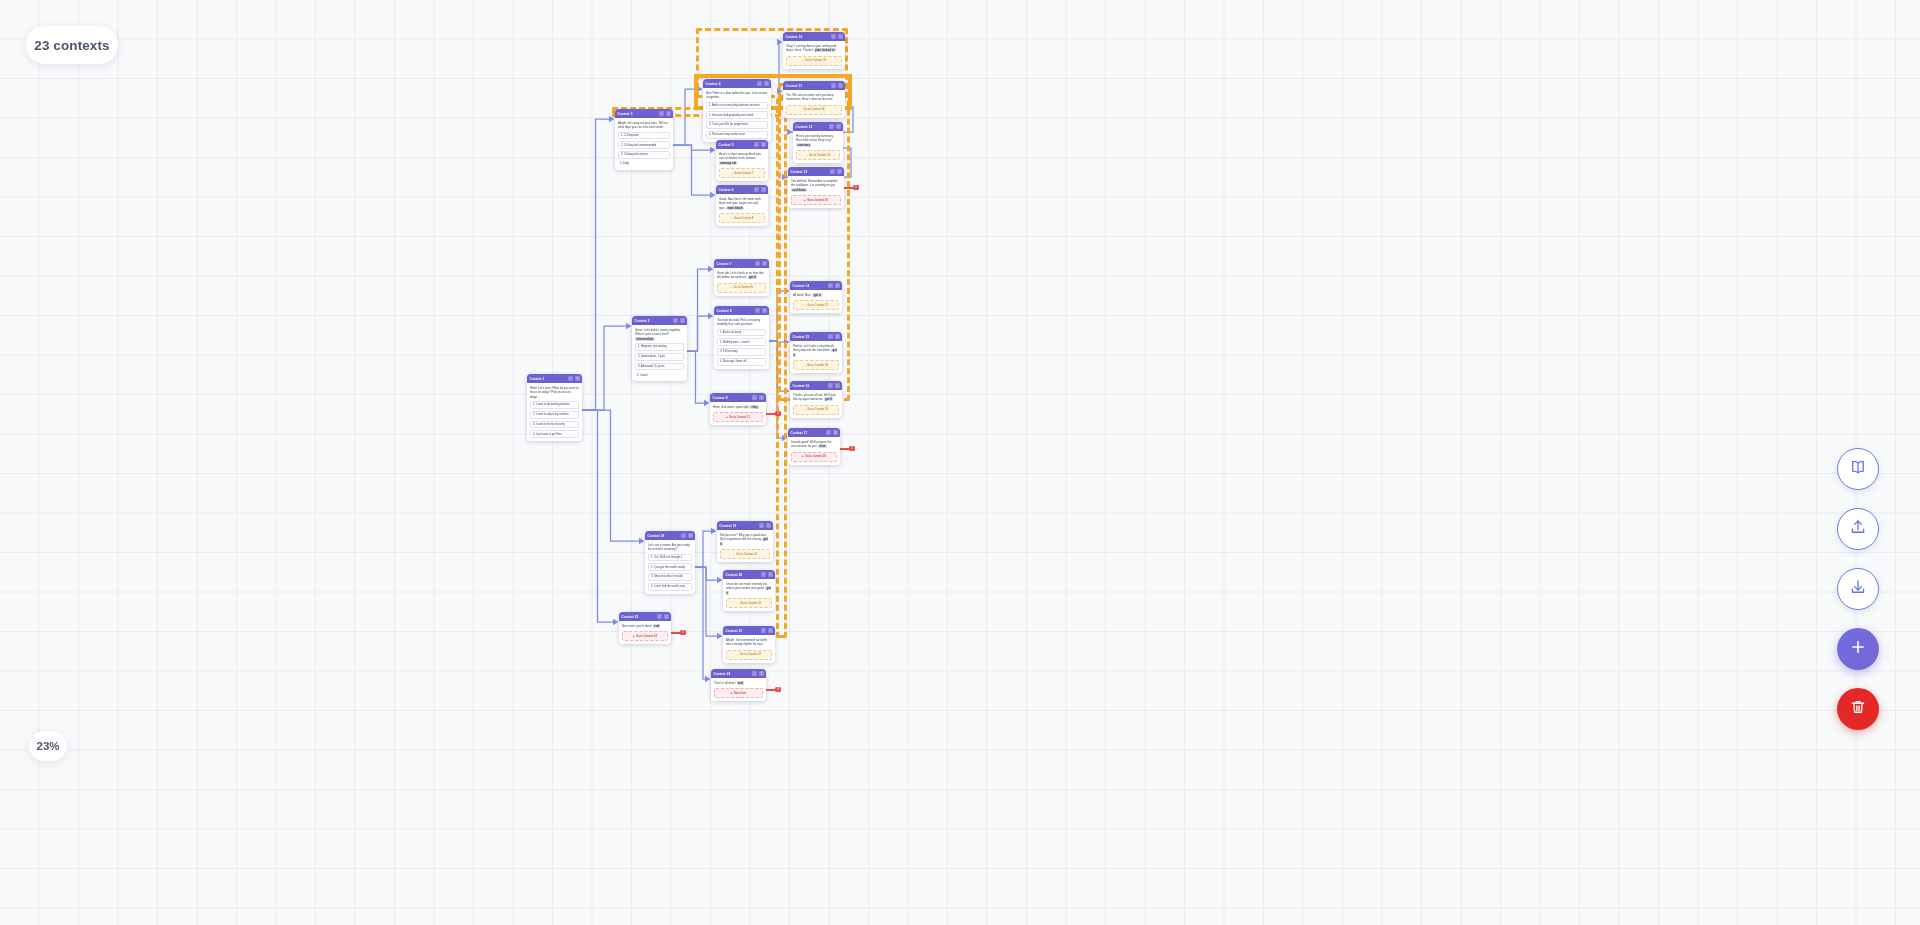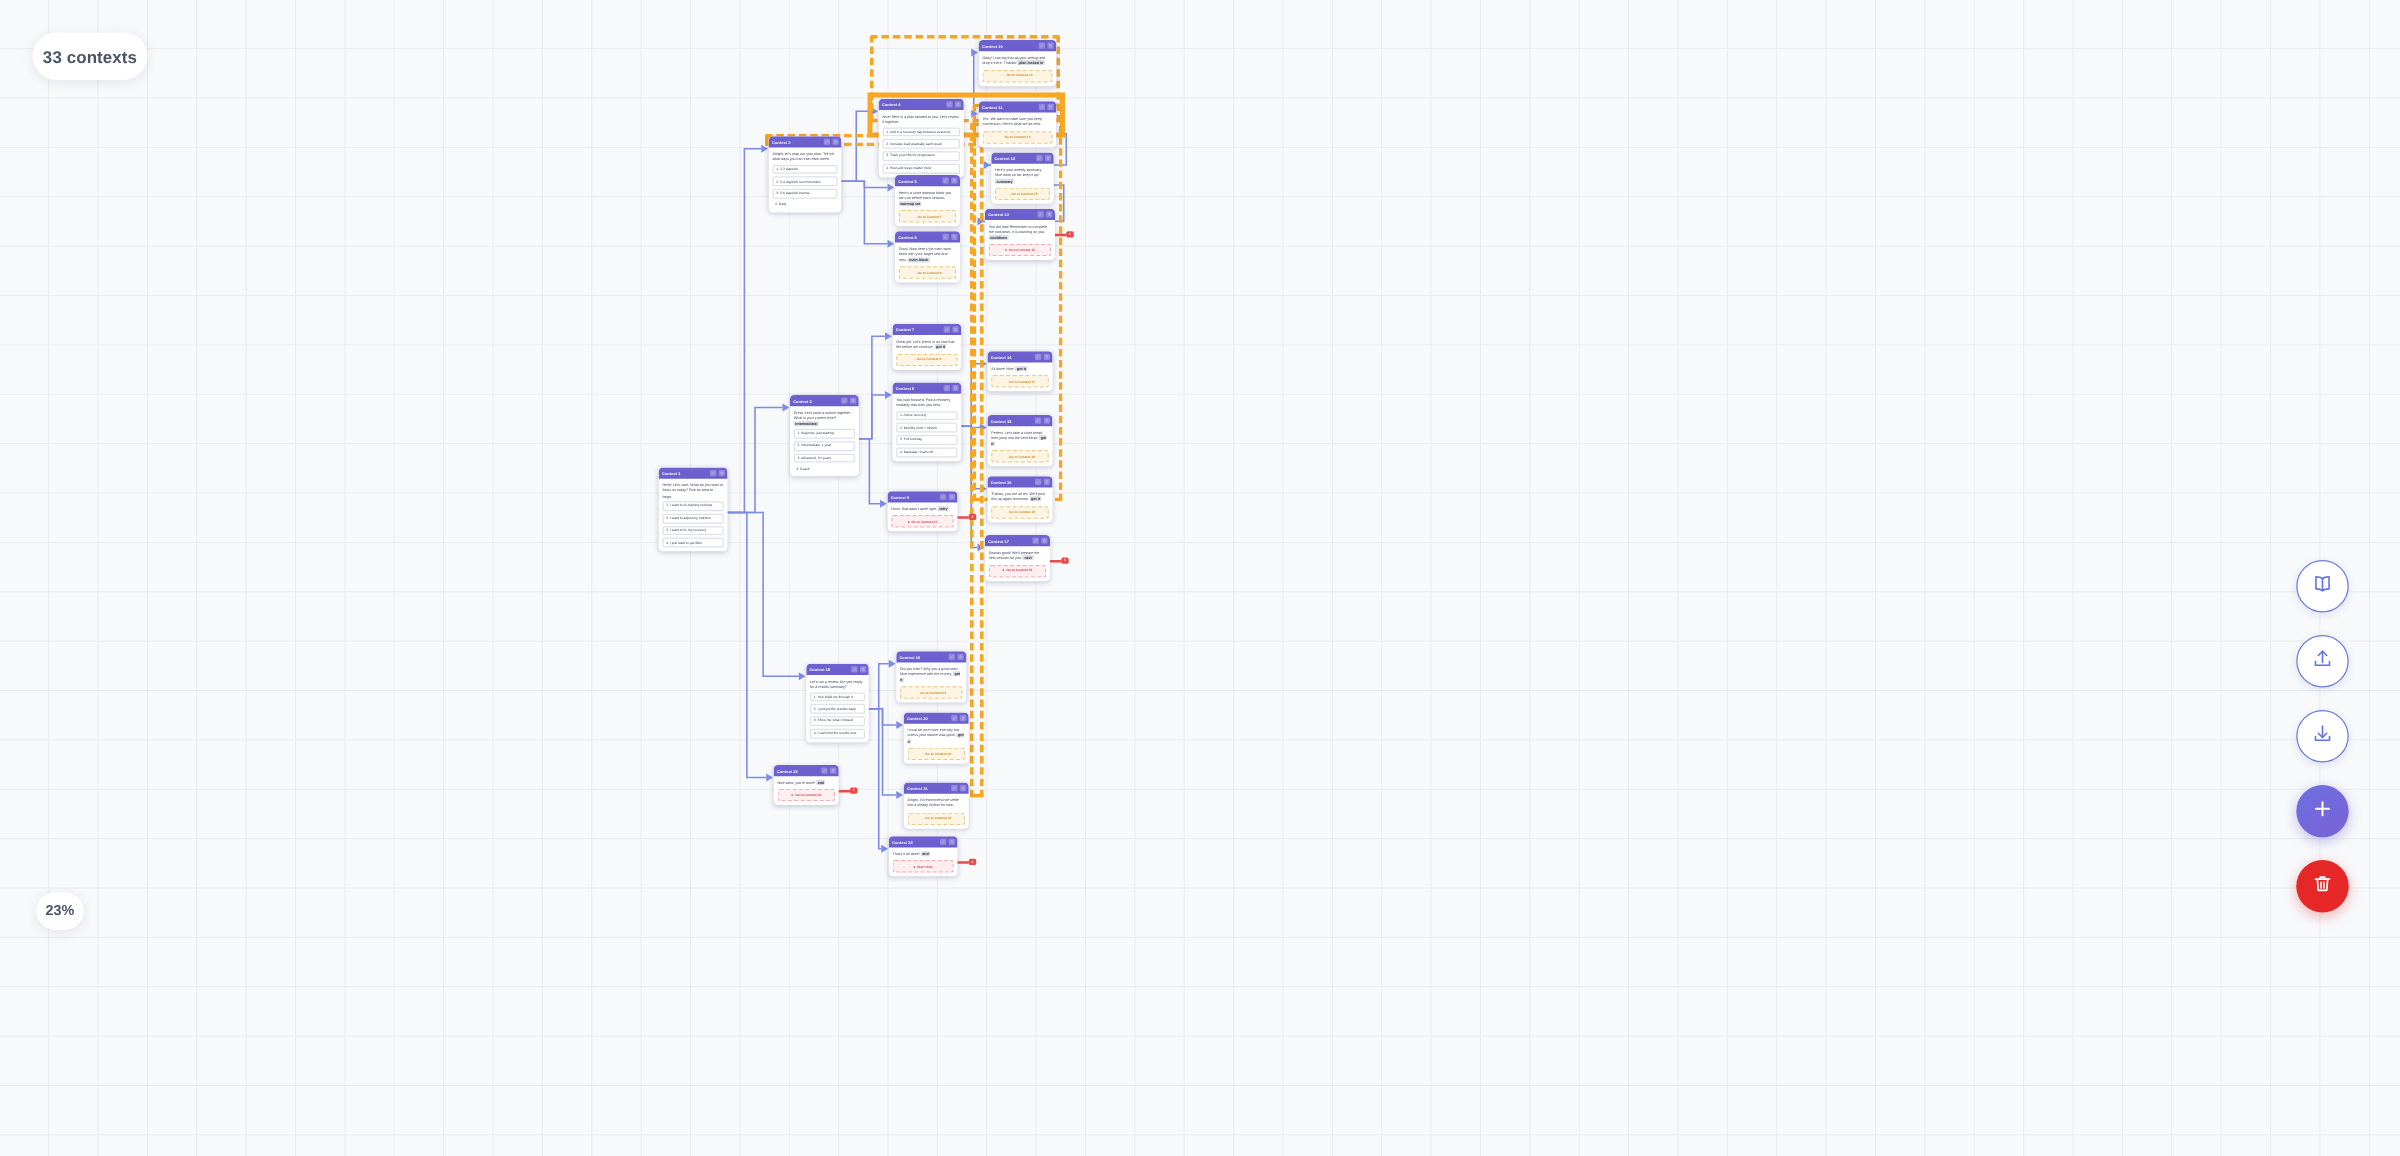--- a/index.html
+++ b/index.html
@@ -25,21 +25,21 @@
   .pill{
     position:absolute;
     background:#ffffff;
     border-radius:22px;
     box-shadow:0 2px 10px rgba(40,50,80,.10);
     display:flex; align-items:center; justify-content:center;
     color:#4a5568; font-weight:600;
     z-index:60;
   }
   #ctx-pill{ left:26px; top:26px; width:92px; height:38px; font-size:13.5px; letter-spacing:.1px;}
-  #zoom-pill{ left:29px; top:714px; width:38px; height:30px; font-size:11.5px; border-radius:16px;}
+  #zoom-pill{ left:29px; top:731px; width:38px; height:30px; font-size:11.5px; border-radius:16px;}
 
   
   #toolbar{ position:absolute; right:41px; top:448px; display:flex; flex-direction:column; align-items:center; gap:18px; z-index:60;}
   .tb{
     width:42px; height:42px; border-radius:50%;
     display:flex; align-items:center; justify-content:center;
     background:#fff; border:1.6px solid #6c7ce0;
     box-shadow:0 2px 7px rgba(60,70,140,.13);
     cursor:pointer;
   }
@@ -671,21 +671,21 @@
         </span>
       </div>
       <div class="nbody">
         <div class="ntext">That's it all done! <span class="hl">end</span></div>
         <div class="cta warn">Start Over</div>
       </div>
     </div>
   </div>
 
 <div class="pill" id="ctx-pill">
-  <span>33 contexts</span>
+  <span>23 contexts</span>
 </div>
 <div class="pill" id="zoom-pill">
   <span>23%</span>
 </div>
 
 <div id="toolbar">
   <div class="tb">
     <span>
       <svg viewBox="0 0 24 24">
           <path d="M12 6.5C10.5 5 8.5 4.5 5 4.5v13c3.5 0 5.5.5 7 2 1.5-1.5 3.5-2 7-2v-13c-3.5 0-5.5.5-7 2z"></path>

